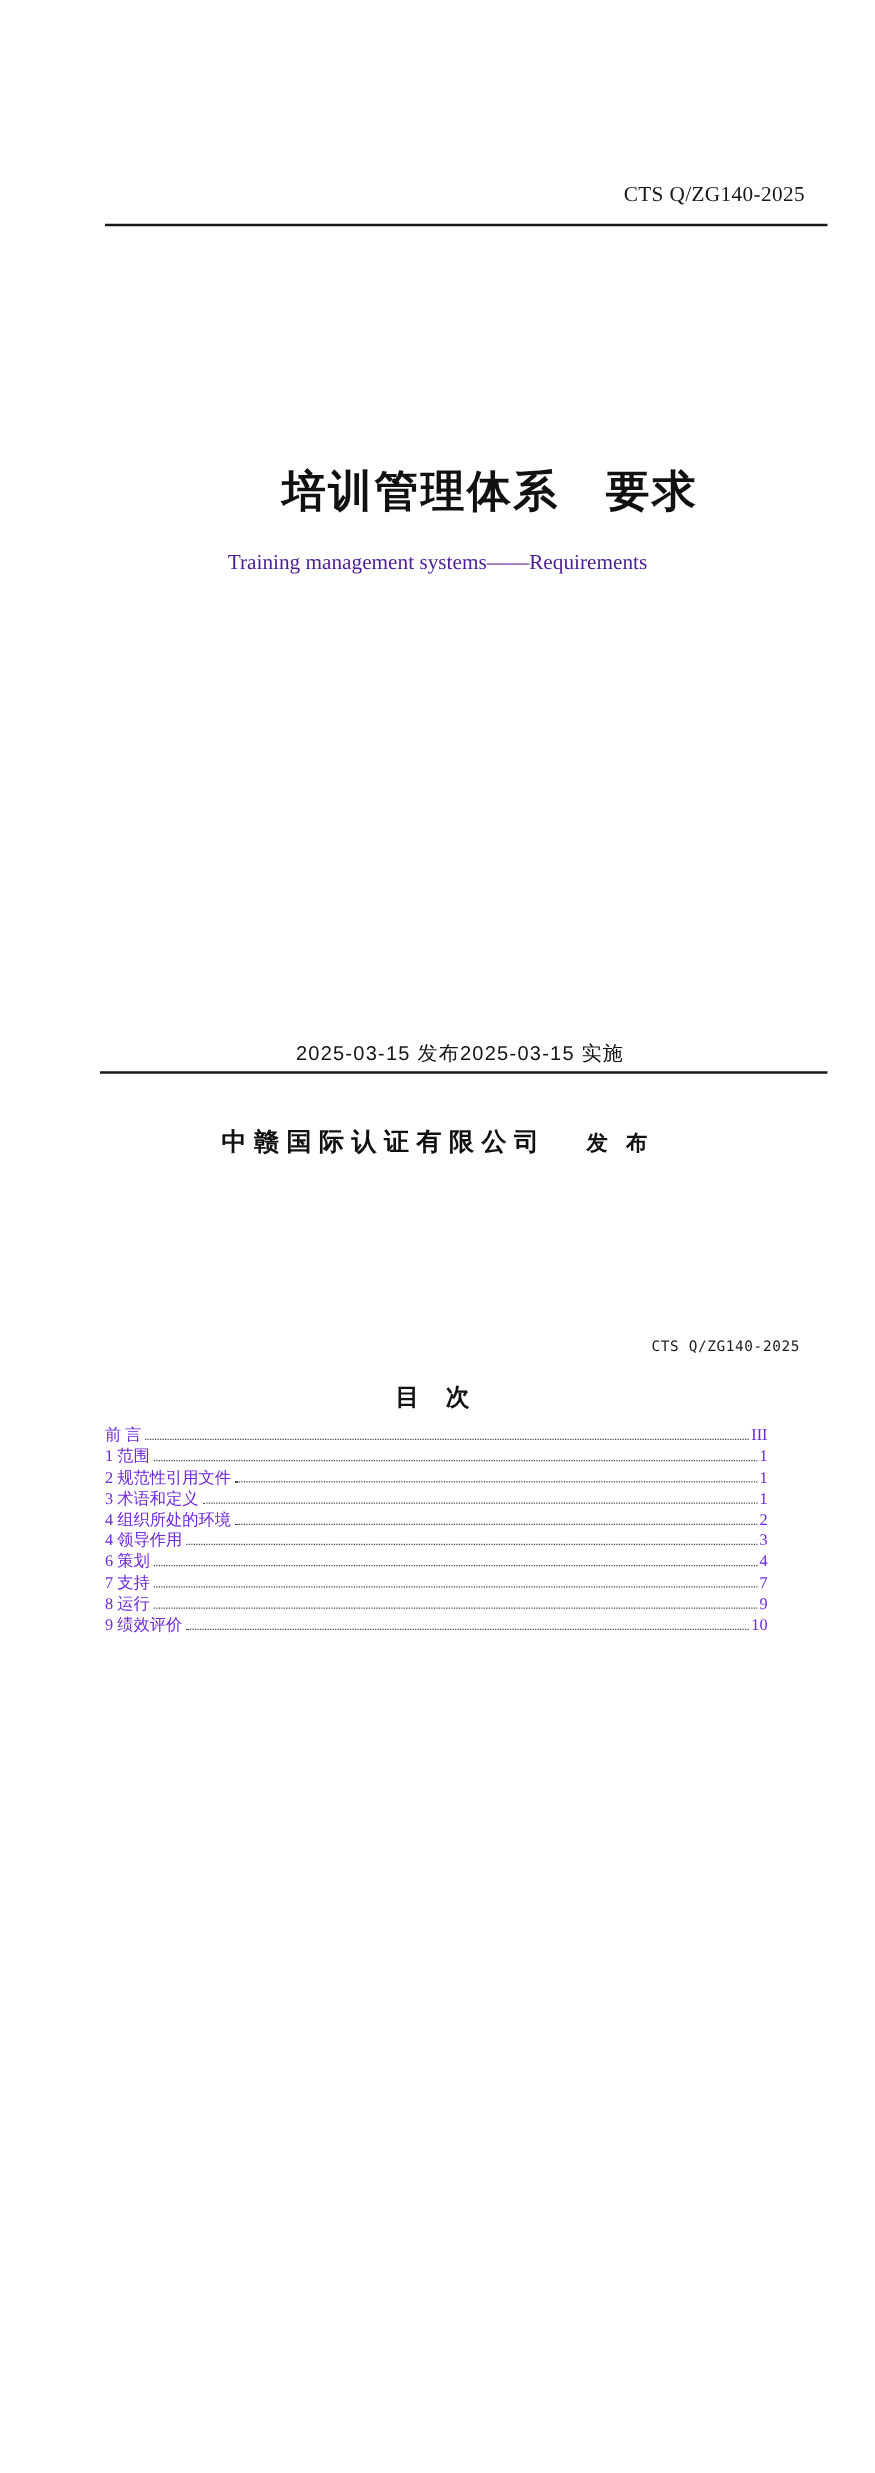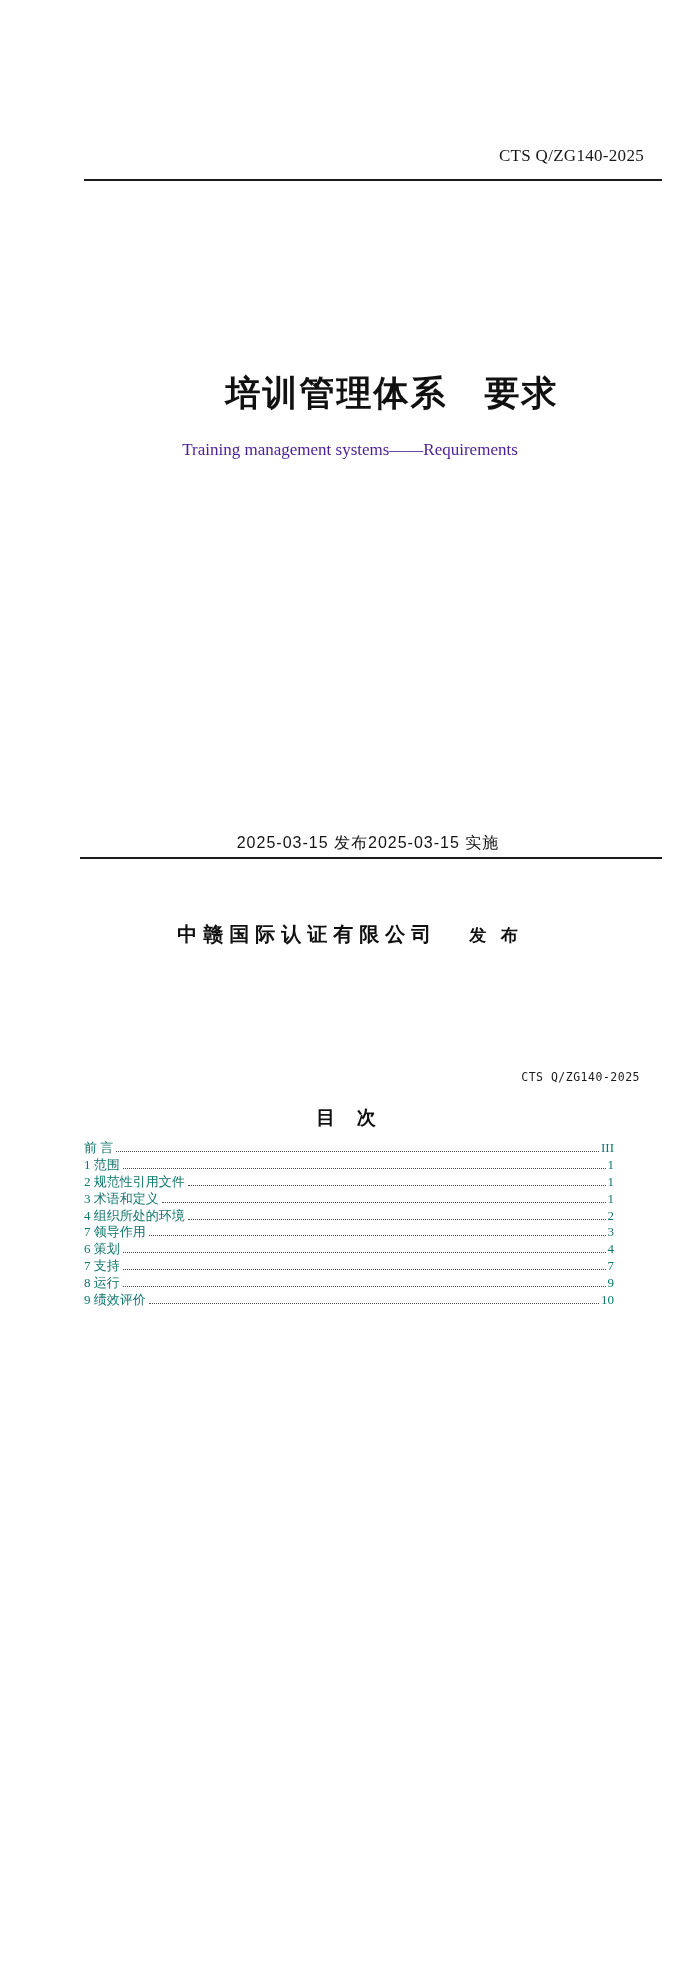--- a/index.html
+++ b/index.html
@@ -46,21 +46,21 @@
   .dates-rule {
     position: absolute; top: 857px; left: 80px; width: 582px;
     border-top: 2px solid #1a1a1a;
   }
   .publisher-row {
     position: absolute; top: 900px; left: 0; width: 700px;
     display: flex; justify-content: center; align-items: baseline;
   }
   .publisher-name {
     font-family: "Liberation Sans", "DejaVu Sans", sans-serif;
-    font-weight: bold; font-size: 20px; letter-spacing: 6px; color: #111; margin-top: 21px;
+    font-weight: bold; font-size: 20px; letter-spacing: 6px; color: #111;
   }
   .publish-label {
     font-family: "Liberation Sans", "DejaVu Sans", sans-serif;
     font-weight: bold; font-size: 17px; letter-spacing: 5px; color: #111;
     margin-left: 32px;
   }
 
   
   .doc-code-2 {
     position: absolute; top: 1070px; left: 0; right: 60px;
@@ -74,21 +74,21 @@
     font-family: "Liberation Sans", "DejaVu Sans", sans-serif;
     font-weight: bold; font-size: 19px; letter-spacing: 8px; color: #111;
   }
   .toc-list {
     position: absolute; top: 1139px; left: 84px; width: 530px;
   }
   .toc-row {
     display: flex; align-items: baseline;
     height: 16.9px;
     font-family: "Liberation Serif", "DejaVu Serif", serif;
-    font-size: 13px; color: #0f766e;
+    font-size: 13px; color: #6d28d9;
     white-space: nowrap;
   }
   .toc-label { flex: 0 0 auto; }
   .toc-dots {
     flex: 1 1 auto;
     border-bottom: 1.4px dotted #4a4a4a;
     margin: 0 2px 3px 3px;
     min-width: 10px;
   }
   .toc-page { flex: 0 0 auto; }
@@ -152,21 +152,21 @@
       <span class="toc-page">1</span>
     </div>
 
     <div class="toc-row">
       <span class="toc-label">4 组织所处的环境</span>
       <span class="toc-dots"></span>
       <span class="toc-page">2</span>
     </div>
 
     <div class="toc-row">
-      <span class="toc-label">7 领导作用</span>
+      <span class="toc-label">4 领导作用</span>
       <span class="toc-dots"></span>
       <span class="toc-page">3</span>
     </div>
 
     <div class="toc-row">
       <span class="toc-label">6 策划</span>
       <span class="toc-dots"></span>
       <span class="toc-page">4</span>
     </div>
 

